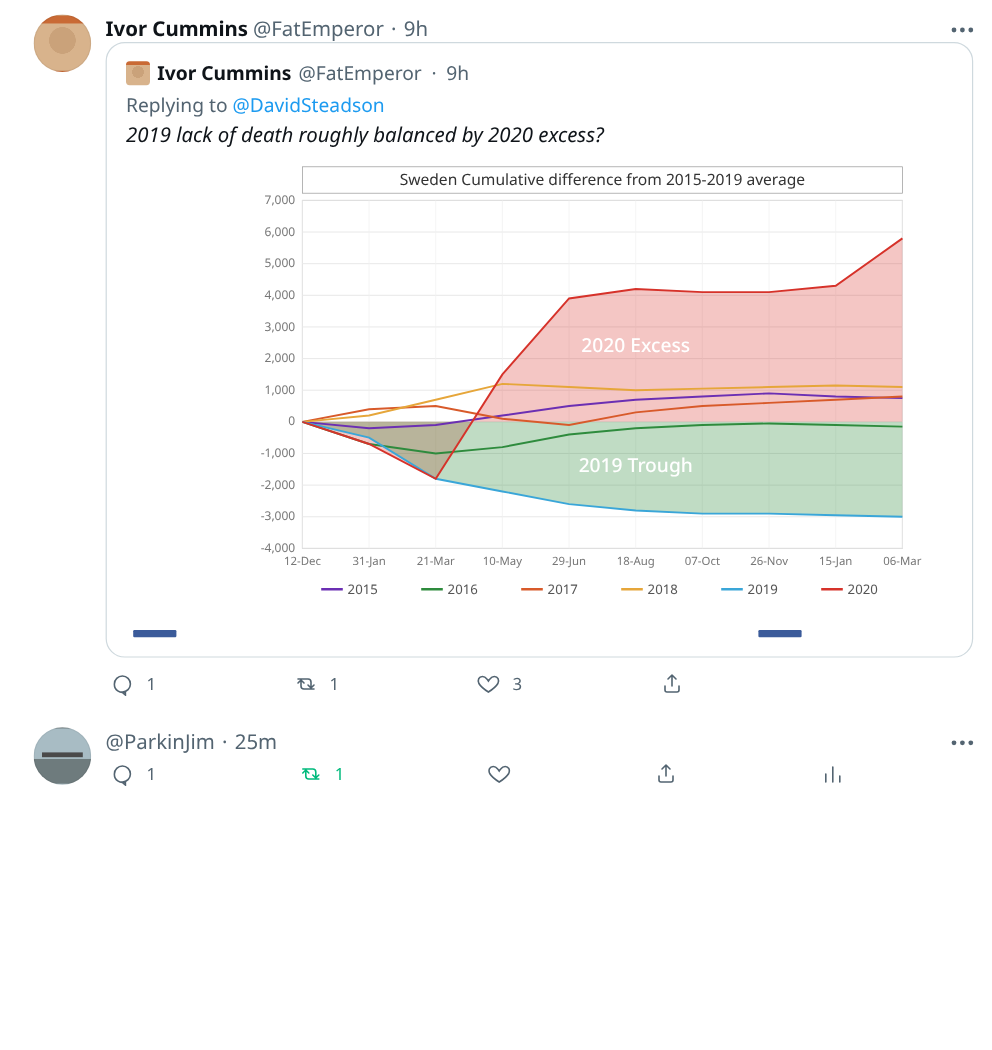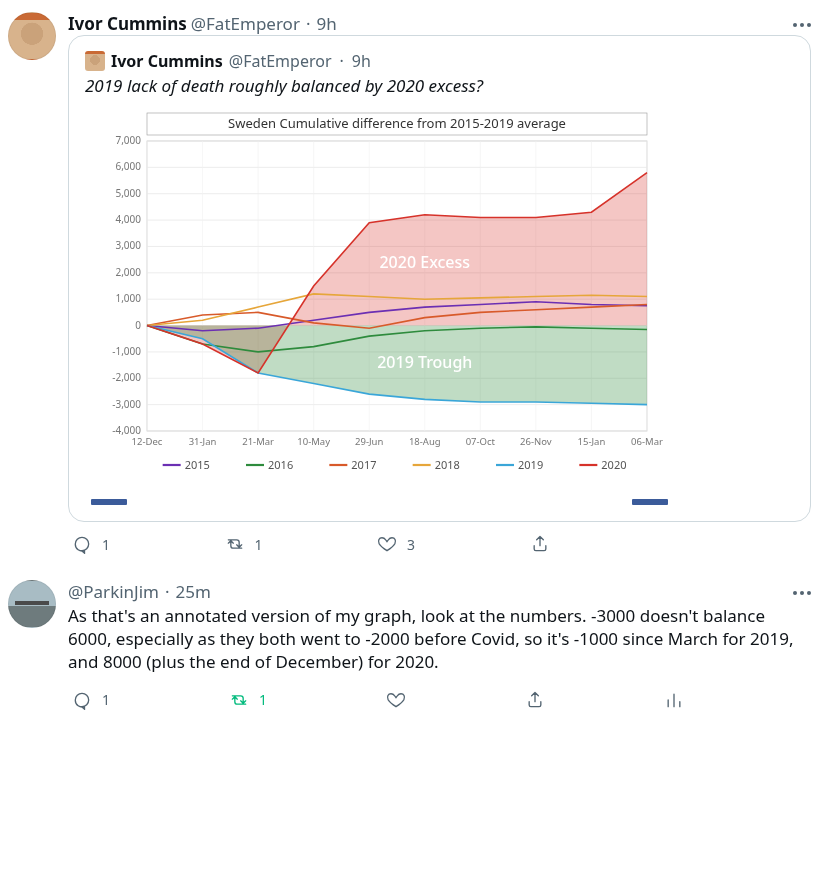--- a/index.html
+++ b/index.html
@@ -5,41 +5,41 @@
   :root{
     --text:#0f1419;
     --muted:#536471;
     --border:#e1e8ed;
     --border2:#cfd9de;
     --link:#1d9bf0;
     --green:#00ba7c;
   }
   *{box-sizing:border-box;}
   body{margin:0;background:#fff;font-family:system-ui,-apple-system,Segoe UI,Roboto,Helvetica,Arial,sans-serif;color:var(--text);width:827px;}
-  .tweet{display:flex;padding:12px 16px 4px 8px;position:relative;}
+  .tweet{display:flex;padding:12px 16px 4px 28px;position:relative;}
   .avatar{flex:0 0 48px;height:48px;width:48px;border-radius:50%;margin-right:12px;background:#ccc;background-size:cover;border:1px solid rgba(0,0,0,.05);}
   .tcol{flex:1;min-width:0;}
   .tline{display:flex;align-items:baseline;gap:4px;font-size:17px;}
   .name{font-weight:700;color:var(--text);}
   .handle,.time,.dot{color:var(--muted);font-weight:400;}
   .dot{padding:0 2px;}
   .kebab{position:absolute;right:16px;top:10px;color:var(--muted);font-size:16px;letter-spacing:2px;}
   .kebab::before{content:"";display:inline-flex;gap:2px;}
   .dots3{display:inline-flex;gap:3px;}
   .dots3 span{width:4px;height:4px;border-radius:50%;background:var(--muted);display:block;}
   .body{font-size:17px;line-height:1.35;margin:2px 0 10px 0;color:var(--text);}
   .card{border:1px solid var(--border2);border-radius:16px;padding:14px 16px 10px 16px;margin-bottom:6px;}
   .chead{display:flex;align-items:center;gap:6px;font-size:16px;}
   .cava{width:20px;height:20px;border-radius:3px;background:#bbb;flex:0 0 20px;}
   .cname{font-weight:700;}
   .chandle,.ctime{color:var(--muted);}
   .reply{color:var(--muted);margin:4px 0 2px 0;font-size:16px;}
   .reply .mention{color:var(--link);}
   .cbody{font-size:17px;margin:2px 0 10px 0;font-style:italic;}
-  .chartwrap{background:#fff;width:100%;display:flex;justify-content:flex-start;padding:4px 2px 0 2px;}
+  .chartwrap{background:#fff;width:100%;display:flex;justify-content:flex-end;padding:4px 2px 0 2px;}
   svg.chart{width:600px;height:auto;}
   .pbar{display:flex;justify-content:space-between;align-items:center;padding:8px 0 6px 0;margin:0 6px;}
   .pbar .slug{height:6px;width:36px;background:#3b5b9a;border-radius:1px;}
   .actions{display:flex;align-items:center;justify-content:space-between;max-width:620px;padding:6px 4px 10px 4px;color:var(--muted);}
   .agrp{display:flex;align-items:center;gap:10px;font-size:14px;}
   .agrp.green{color:var(--green);}
   .agrp.green svg path{stroke:var(--green);}
   .icon{width:20px;height:20px;stroke:currentColor;fill:none;stroke-width:1.6;}
   .icon path,.icon circle,.icon line,.icon rect{stroke:currentColor;fill:none;stroke-width:1.6;}
   .av1{background:linear-gradient(180deg,#c96a35 0 15%,#d8b38c 15% 100%);position:relative;}
@@ -60,20 +60,23 @@
       <span class="time">9h</span>
     </div>
 
     <div class="card">
       <div class="chead">
         <div class="cava av1" style="border-radius:3px;"></div>
         <span class="cname">Ivor Cummins</span>
         <span class="chandle">@FatEmperor</span>
         <span class="dot">·</span>
         <span class="ctime">9h</span>
+      </div>
+      <div class="reply">
+        <span>Replying to </span><span class="mention">@DavidSteadson</span>
       </div>
       <div class="cbody">2019 lack of death roughly balanced by 2020 excess?</div>
 
       <div class="chartwrap">
         <svg class="chart" viewBox="0 0 600 380">
 
           <rect x="60" y="2" width="500" height="22" fill="#fff" stroke="#999" stroke-width="0.6"></rect>
           <text id="ctitle" x="310" y="17" text-anchor="middle" font-size="13" fill="#333">Sweden Cumulative difference from 2015-2019 average</text>
 
           <rect x="60" y="30" width="500" height="290" fill="#fff" stroke="#ccc" stroke-width="0.8"></rect>
@@ -201,21 +204,20 @@
 </article>
 
 <article class="tweet">
   <div class="avatar av2"></div>
   <div class="tcol">
     <div class="tline">
       <span class="handle">@ParkinJim</span>
       <span class="dot">·</span>
       <span class="time">25m</span>
     </div>
-    <div class="body">As that's an annotated version of my graph, look at the numbers. -3000 doesn't balance 6000, especially as they both went to -2000 before Covid, so it's -1000 since March for 2019, and 8000 (plus the end of December) for 2020.</div>
 
     <div class="actions">
       <div class="agrp">
         <svg class="icon" viewBox="0 0 24 24">
             <path d="M20 12a8 8 0 1 0-8 8h.5L9 23v-3.2A8 8 0 0 0 20 12z" transform="scale(-1,1) translate(-24,0)"></path>
           </svg>
         <span>1</span>
       </div>
       <div class="agrp green">
         <svg class="icon" viewBox="0 0 24 24">

